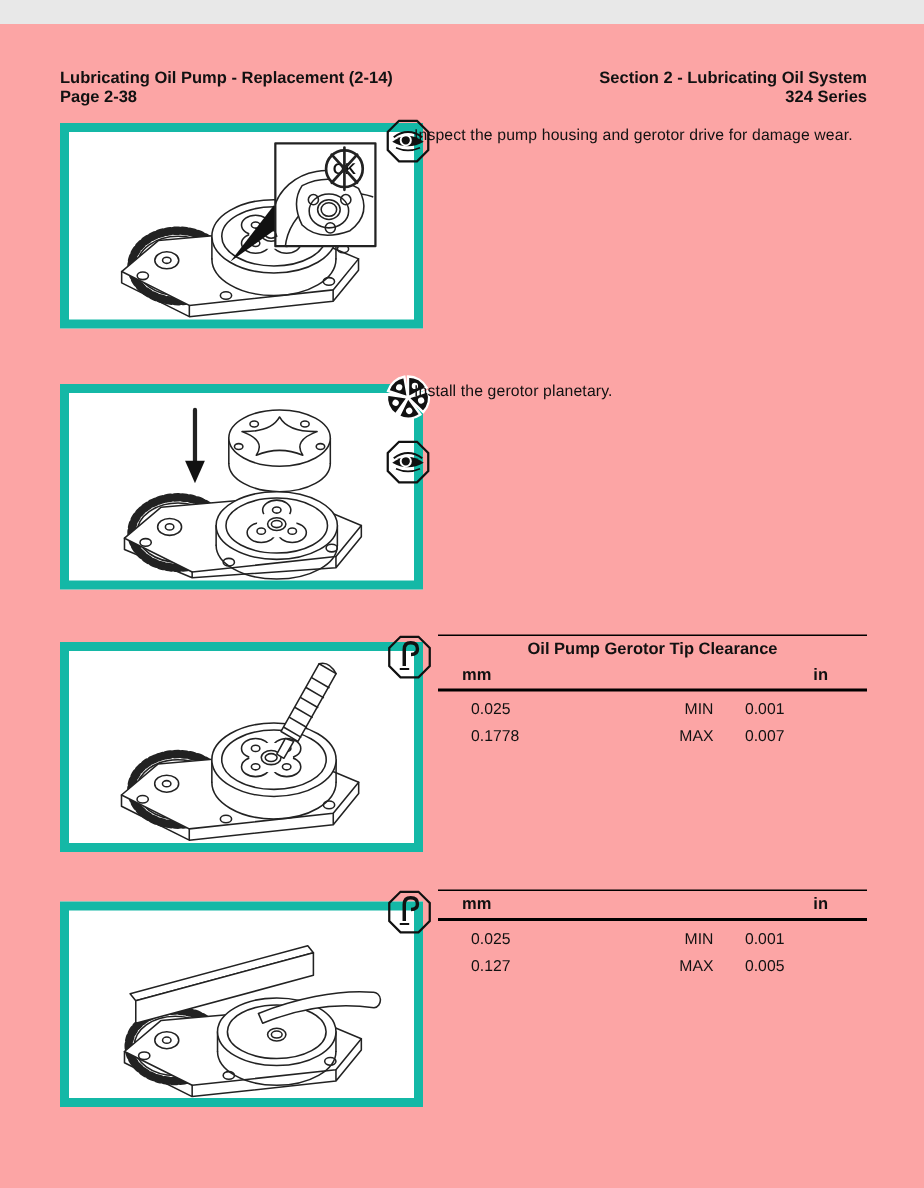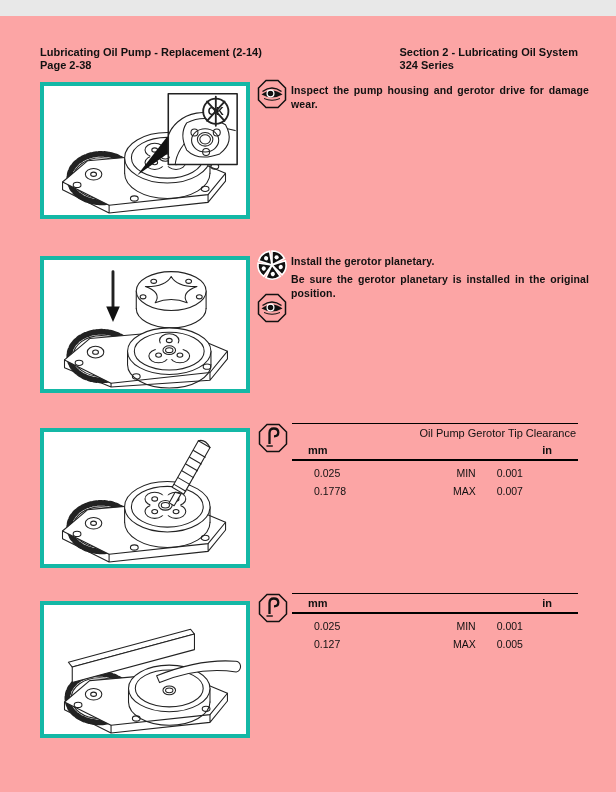--- a/index.html
+++ b/index.html
@@ -2,39 +2,39 @@
 <html><head>
 <meta charset="utf-8">
 <style>
   html,body { margin:0; padding:0; }
   body { background:#e8e8e8; font-family:"Liberation Sans", sans-serif; color:#111; }
   .page { position:relative; width:616px; height:792px; background:#fca5a5; margin:16px auto; overflow:hidden; }
 
   
   .hdr { position:absolute; top:30px; left:40px; right:38px; display:flex; justify-content:space-between;
          font-size:11px; font-weight:700; line-height:13px; }
-  .hdr-right { text-align:left; }
-
-  
-  .fig { position:absolute; left:40px; width:210px; height:137px; border:4px solid #14b8a6;
+  .hdr-right { text-align:right; }
+
+  
+  .fig { position:absolute; left:40px; width:242px; height:137px; border:6px solid #14b8a6;
          background:#fff; box-sizing:border-box; }
   .fig svg { display:block; width:100%; height:100%; }
 
   
   .sym { position:absolute; width:30px; height:30px; }
   .sym svg { display:block; width:100%; height:100%; }
 
   
-  .step-text { position:absolute; left:291px; width:298px; font-size:10.5px; line-height:14px;
-               text-align:justify; letter-spacing:0.1px;font-weight:bold; }
+  .step-text { position:absolute; left:276px; width:298px; font-size:10.5px; line-height:14px;
+               text-align:justify; letter-spacing:0.1px; }
 
   
   .spec-table { position:absolute; left:292px; width:286px; border-top:1.5px solid #000;
                 font-size:11px; box-sizing:border-box; }
-  .tbl-title { font-weight:400; text-align:right; padding:3px 2px 1px; line-height:13px; }
+  .tbl-title { font-weight:700; text-align:center; padding:3px 2px 1px; line-height:13px; }
   .tbl-head  { display:flex; justify-content:space-between; font-weight:700;
                padding:3px 26px 3px 16px; border-bottom:2.5px solid #000; }
   .tbl-row   { display:grid; grid-template-columns:1fr 1fr 1fr; margin-top:6px; font-size:10.5px;gap:21px; }
   .c-mm    { padding-left:22px; }
   .c-label { text-align:right; }
   .c-in    { text-align:left; padding-right:26px; }
 
   .ink { stroke:#222; fill:none; stroke-width:1.1; stroke-linejoin:round; stroke-linecap:round; }
 </style>
 </head>
@@ -291,21 +291,20 @@
 
   <div class="sym" style="left:257px; top:277px;">
     <svg viewBox="0 0 30 30">
       <polygon points="9,1.5 21,1.5 28.5,9 28.5,21 21,28.5 9,28.5 1.5,21 1.5,9" fill="none" stroke="#111" stroke-width="1.5"></polygon>
       <path d="M4.5,15.5 Q15,7.5 25.5,15.5 Q15,21.5 4.5,15.5 Z" fill="#111"></path>
       <path d="M5.5,12.5 Q15,5.5 24.5,12.5" fill="none" stroke="#111" stroke-width="1.4"></path>
       <circle cx="13.5" cy="14.5" r="3.4" fill="none" stroke="#fff" stroke-width="1.3"></circle>
       <path d="M7,19.5 Q15,23 23,19.5" fill="none" stroke="#111" stroke-width="1"></path>
     </svg>
   </div>
-  <div class="step-text" style="top:256px;">Be sure the gerotor planetary is installed in the original position.</div>
 
   <div class="sym" style="left:258px; top:407px;">
     <svg viewBox="0 0 30 30">
       <polygon points="9,1.5 21,1.5 28.5,9 28.5,21 21,28.5 9,28.5 1.5,21 1.5,9" fill="none" stroke="#111" stroke-width="1.5"></polygon>
       <path d="M11.5,21 L11.5,10 Q11.5,5.5 15.8,5.5 Q20.3,5.5 20.3,9.6 Q20.3,13.3 16,13.3" fill="none" stroke="#111" stroke-width="2.3"></path>
       <path d="M8.5,23 L14.8,23" fill="none" stroke="#111" stroke-width="1.4"></path>
     </svg>
   </div>
   <div class="spec-table" style="top:407px;">
     <div class="tbl-title">Oil Pump Gerotor Tip Clearance</div>

